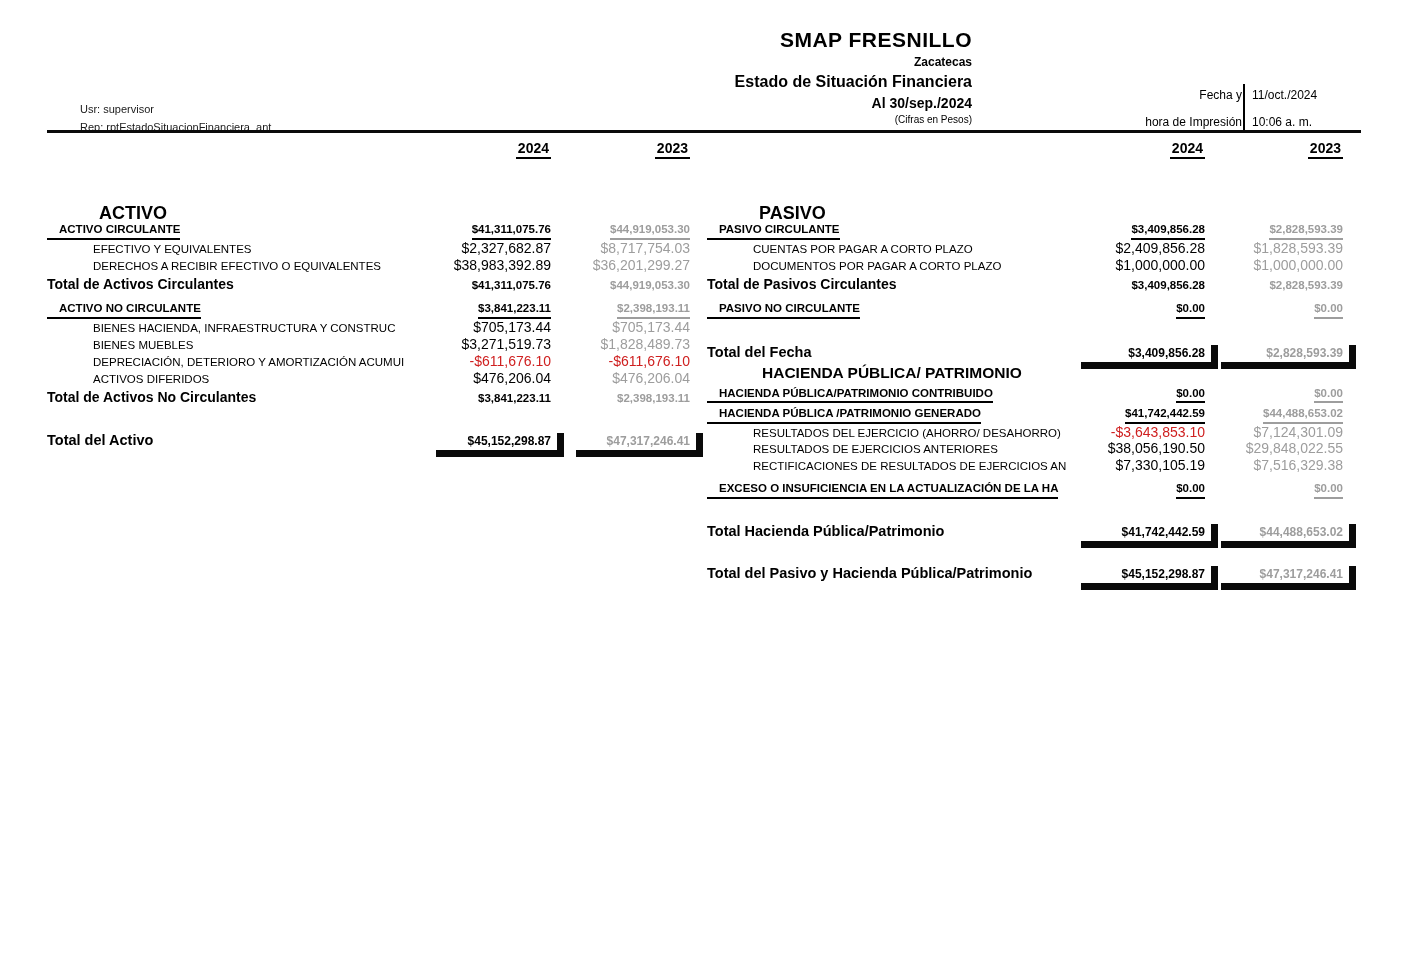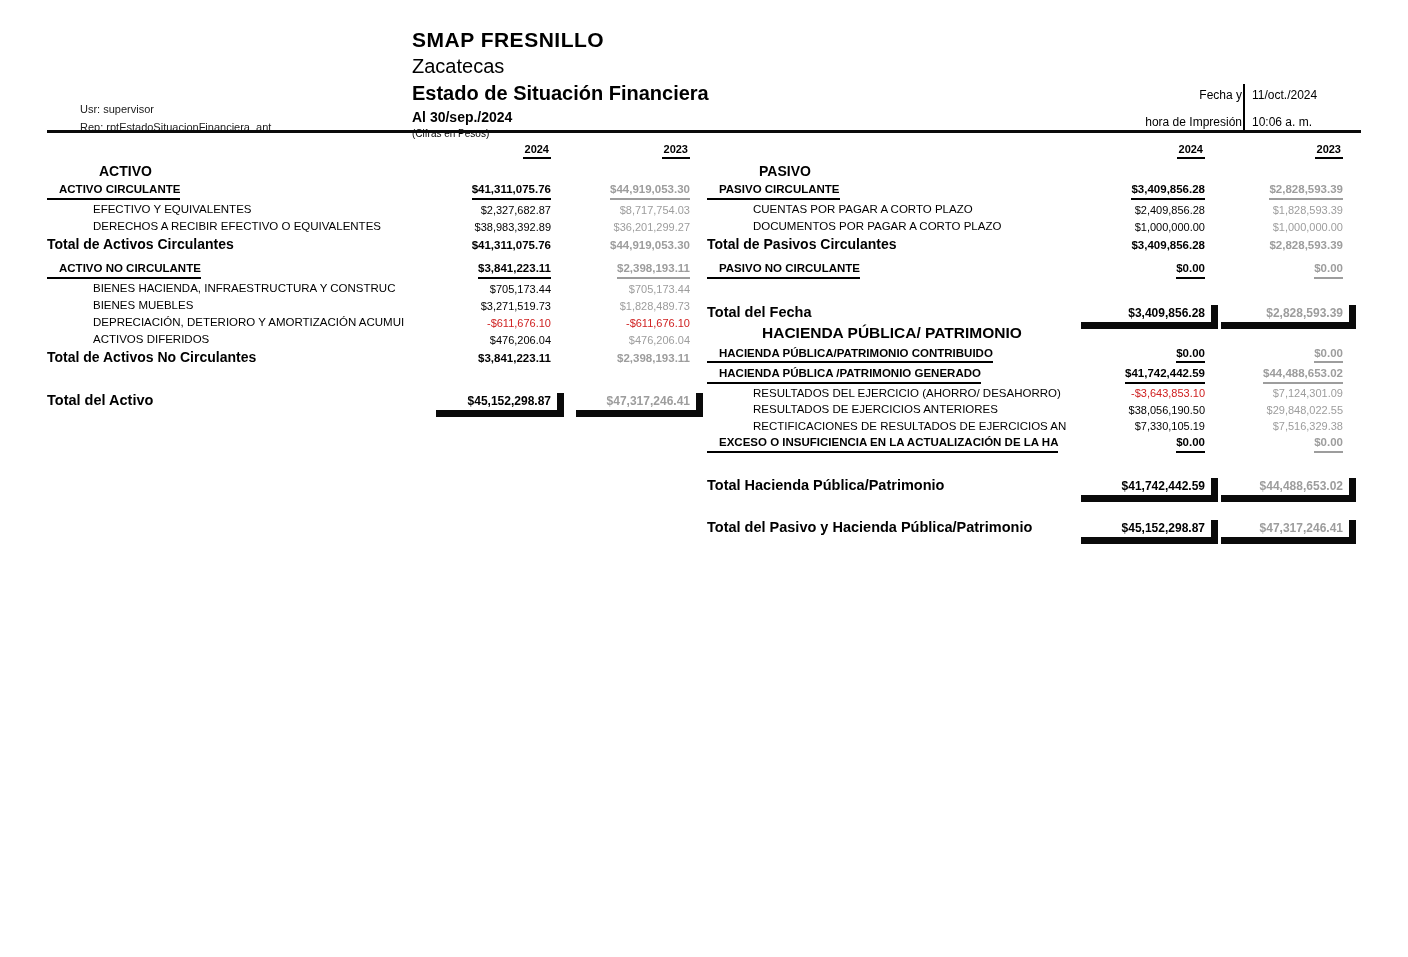--- a/index.html
+++ b/index.html
@@ -21,54 +21,54 @@
     background-size:7px 7px;
     box-shadow:inset -6px -4px 0 0 rgba(88,44,131,0.25);
   }
   .logo-text {
     position:absolute; left:40px; top:16px; font-size:37px; font-weight:bold; font-style:italic;
     color:#582c83; letter-spacing:-2px; font-family:"DejaVu Sans", sans-serif;
   }
   .meta { position:absolute; left:80px; font-size:11px; color:#1a1a1a; }
   .meta.usr { top:103px; }
   .meta.rep { top:121px; }
-  .titles { position:absolute; left:412px; top:28px; width:580px; text-align:left; }
+  .titles { position:absolute; left:392px; top:28px; width:580px; text-align:right; }
   .t1 { font-size:21px; font-weight:bold; letter-spacing:0.5px; }
-  .t2 { font-size:20px; font-weight:normal; margin-top:3px; }
-  .t3 { font-size:20px; font-weight:bold; margin-top:4px; }
+  .t2 { font-size:12px; font-weight:bold; margin-top:3px; }
+  .t3 { font-size:16px; font-weight:bold; margin-top:4px; }
   .t4 { font-size:14px; font-weight:bold; margin-top:4px; }
   .t5 { font-size:10px; margin-top:3px; }
   .printinfo { position:absolute; left:1040px; top:88px; width:330px; font-size:12px; }
   .pi-labels { position:absolute; right:128px; top:0; text-align:right; width:160px; }
   .pi-labels div { margin-bottom:13px; }
   .pi-vline { position:absolute; left:203px; top:-4px; width:2px; height:49px; background:#000; }
   .pi-values { position:absolute; left:212px; top:0; }
   .pi-values div { margin-bottom:13px; }
   .toprule { position:absolute; left:47px; top:130px; width:1314px; height:3px; background:#0a0a0a; }
 
   
   .col { position:absolute; top:141px; }
   .col.leftcol  { left:47px;  width:643px; }
   .col.rightcol { left:707px; width:636px; }
 
   .row { display:flex; align-items:flex-end; height:17px; font-size:11.5px; }
   .lbl { flex:1; white-space:nowrap; overflow:hidden; line-height:1.15; }
-  .a1, .a2 { text-align:right; position:relative; font-size:11px; line-height:1.15; }
+  .a1, .a2 { text-align:right; position:relative; font-size:14px; line-height:1.15; }
   .leftcol .a1 { width:111px; }
   .leftcol .a2 { width:110px; margin-left:29px; }
   .rightcol .a1 { width:120px; }
   .rightcol .a2 { width:118px; margin-left:20px; }
   .a2 { color:#9d9d9d; }
   .inner { display:inline-block; }
 
   .yr { height:18px; font-size:13px; font-weight:bold; }
   .yr .a2 { color:#000; }
   .yr .inner { border-bottom:2px solid #000; padding:0 2px 1px 2px; }
 
-  .coltitle { height:23px; font-size:14px; font-weight:bold; padding:4px 0 0 52px; }
+  .coltitle { height:23px; font-size:18px; font-weight:bold; padding:4px 0 0 52px;margin-top:40px; }
 
   .sec { font-weight:bold; height:17.5px; }
   .sec .lbl .inner { border-bottom:2px solid #000; padding-left:12px; padding-bottom:1px; }
   .sec .a1 .inner, .sec .a2 .inner { border-bottom:2px solid currentColor; padding-bottom:1px; }
   .sec .a1, .sec .a2 { font-size:11.5px; }
 
   .det .lbl { padding-left:46px; }
 
   .tot { height:18.5px; }
   .tot .lbl { font-size:14px; font-weight:bold; }
@@ -79,21 +79,21 @@
   .grand .a1, .grand .a2 { font-weight:bold; font-size:12px; }
   .grand .a1::after, .grand .a2::after {
     content:""; position:absolute; left:-4px; right:-13px; bottom:-8px; height:7px; background:#0a0a0a;
   }
   .grand .a1::before, .grand .a2::before {
     content:""; position:absolute; right:-13px; bottom:-8px; width:7px; height:24px; background:#0a0a0a;
   }
   .heading { height:22px; font-size:15.5px; font-weight:bold; padding:3px 0 0 55px; }
   .neg { color:#cf2020 !important; }
   .mt9 { margin-top:9px; } .mt24 { margin-top:24px; } .mt26 { margin-top:26px; }
-  .mt23 { margin-top:23px; } .mt3 { margin-top:3px; } .mt2 { margin-top:2px;text-decoration:underline; }
+  .mt23 { margin-top:23px; } .mt3 { margin-top:3px; } .mt2 { margin-top:8px;text-decoration:underline; }
   .rsm { height:16.5px; }
 </style>
 </head>
 <body>
 
 <div class="page">
 
   <div class="meta usr">Usr: supervisor</div>
   <div class="meta rep">Rep: rptEstadoSituacionFinanciera_ant</div>
 

